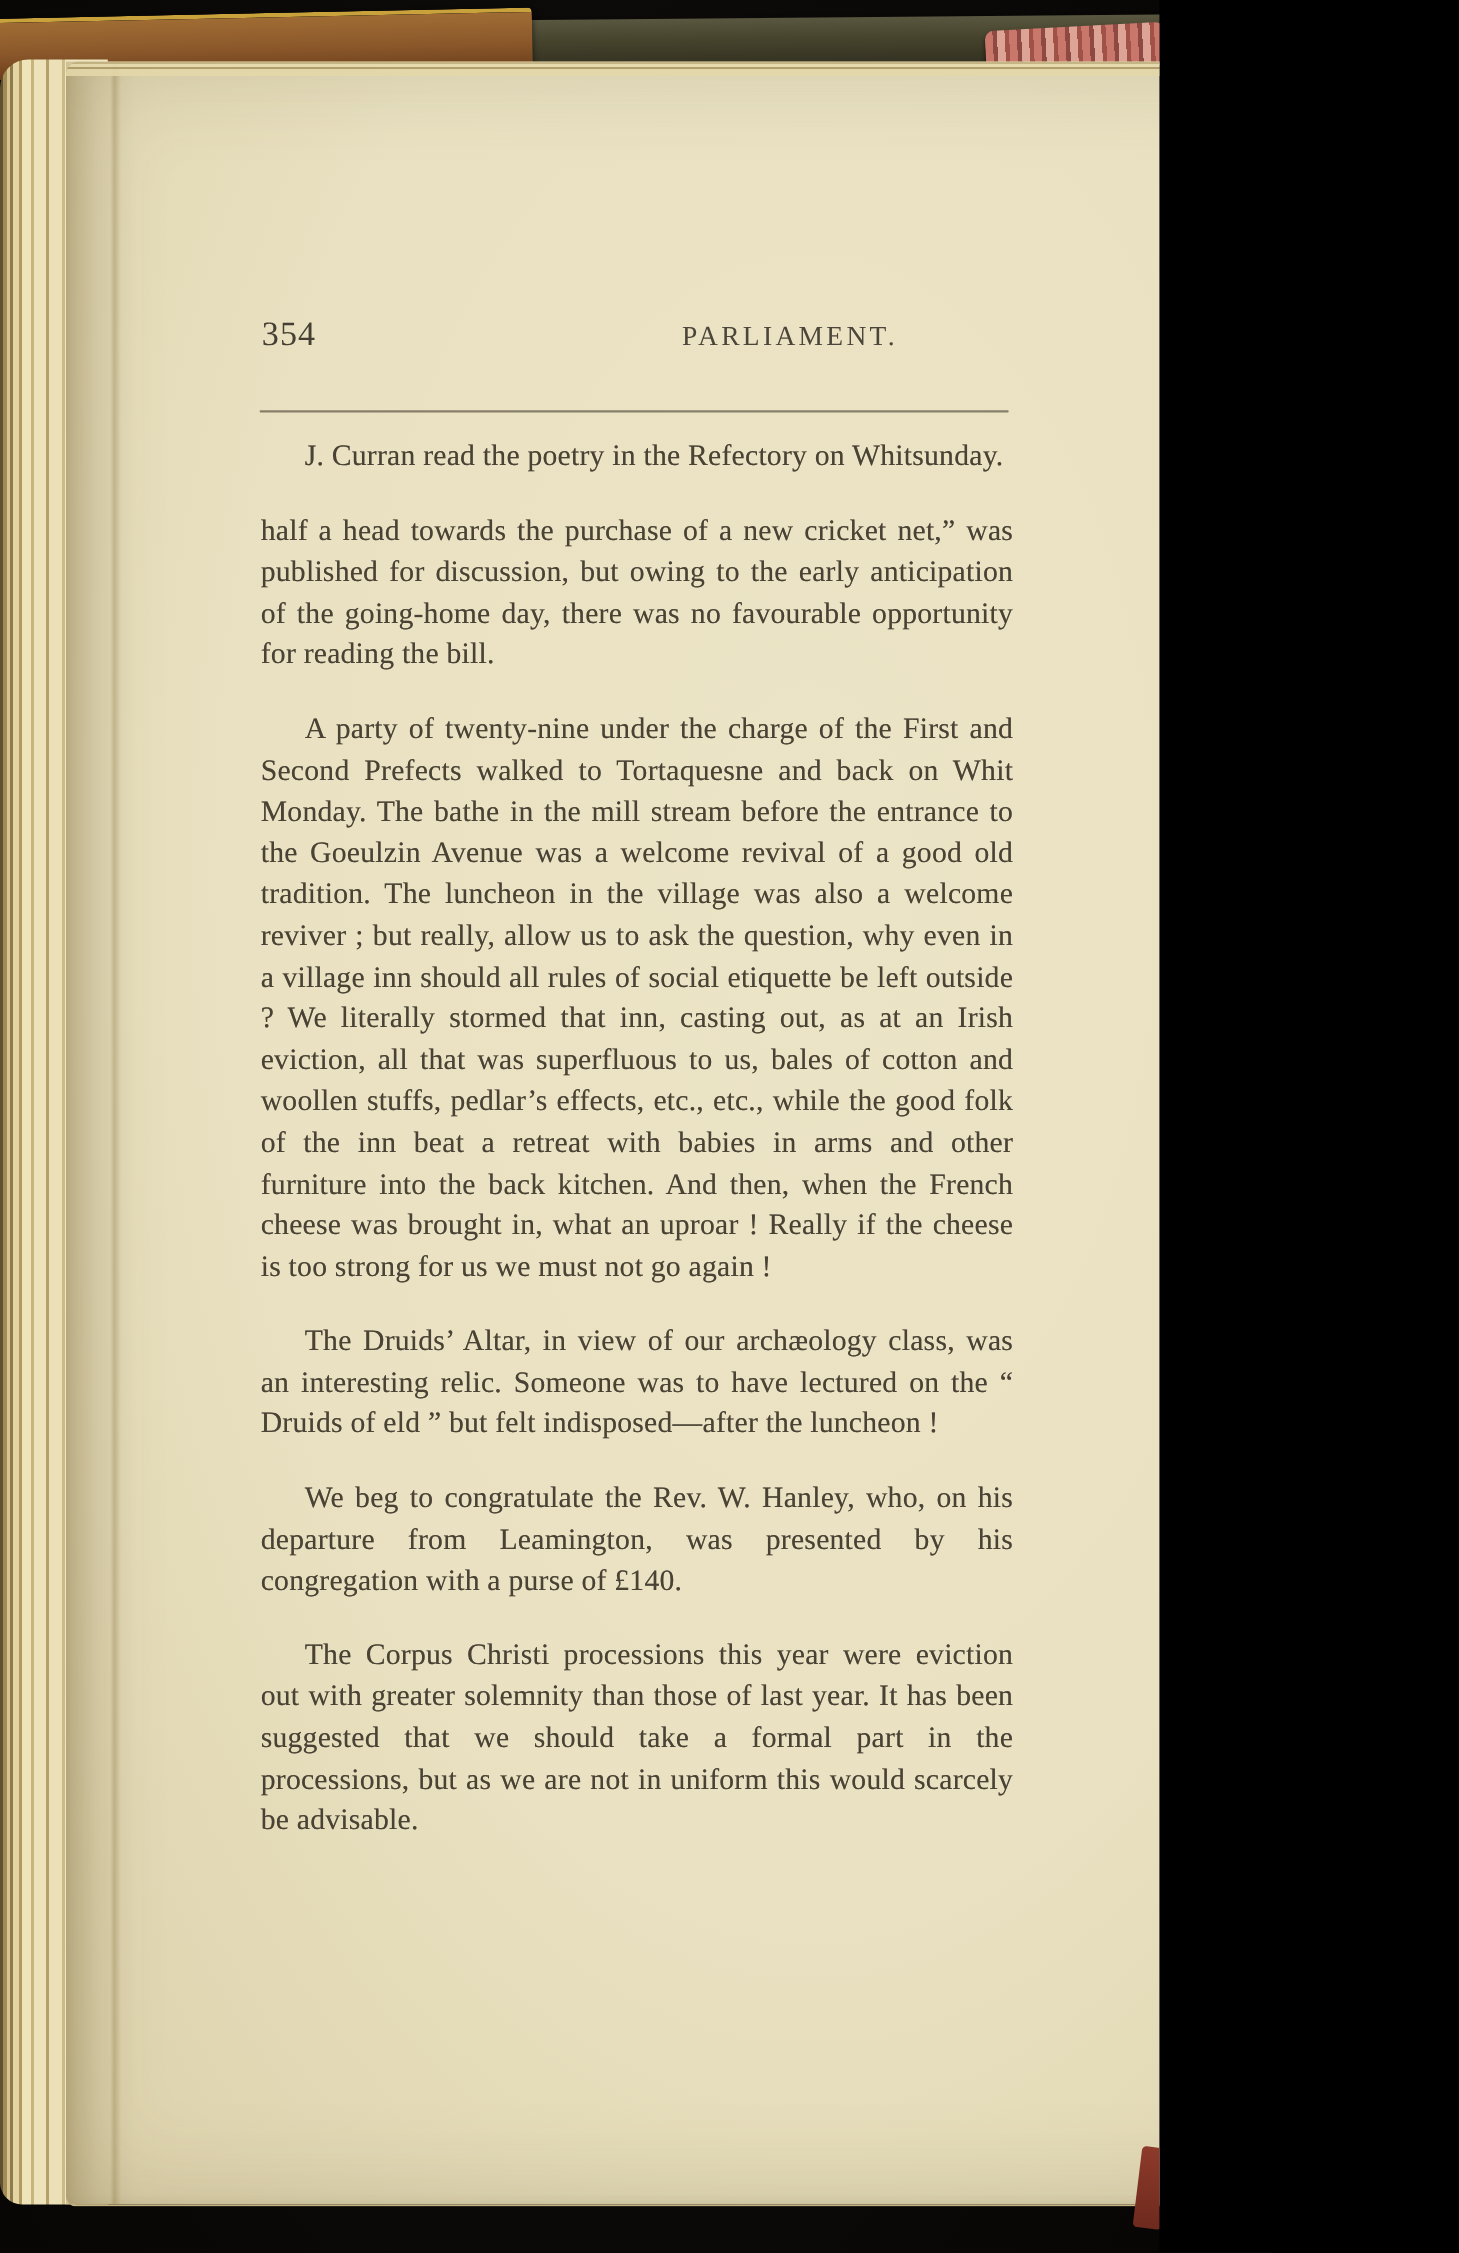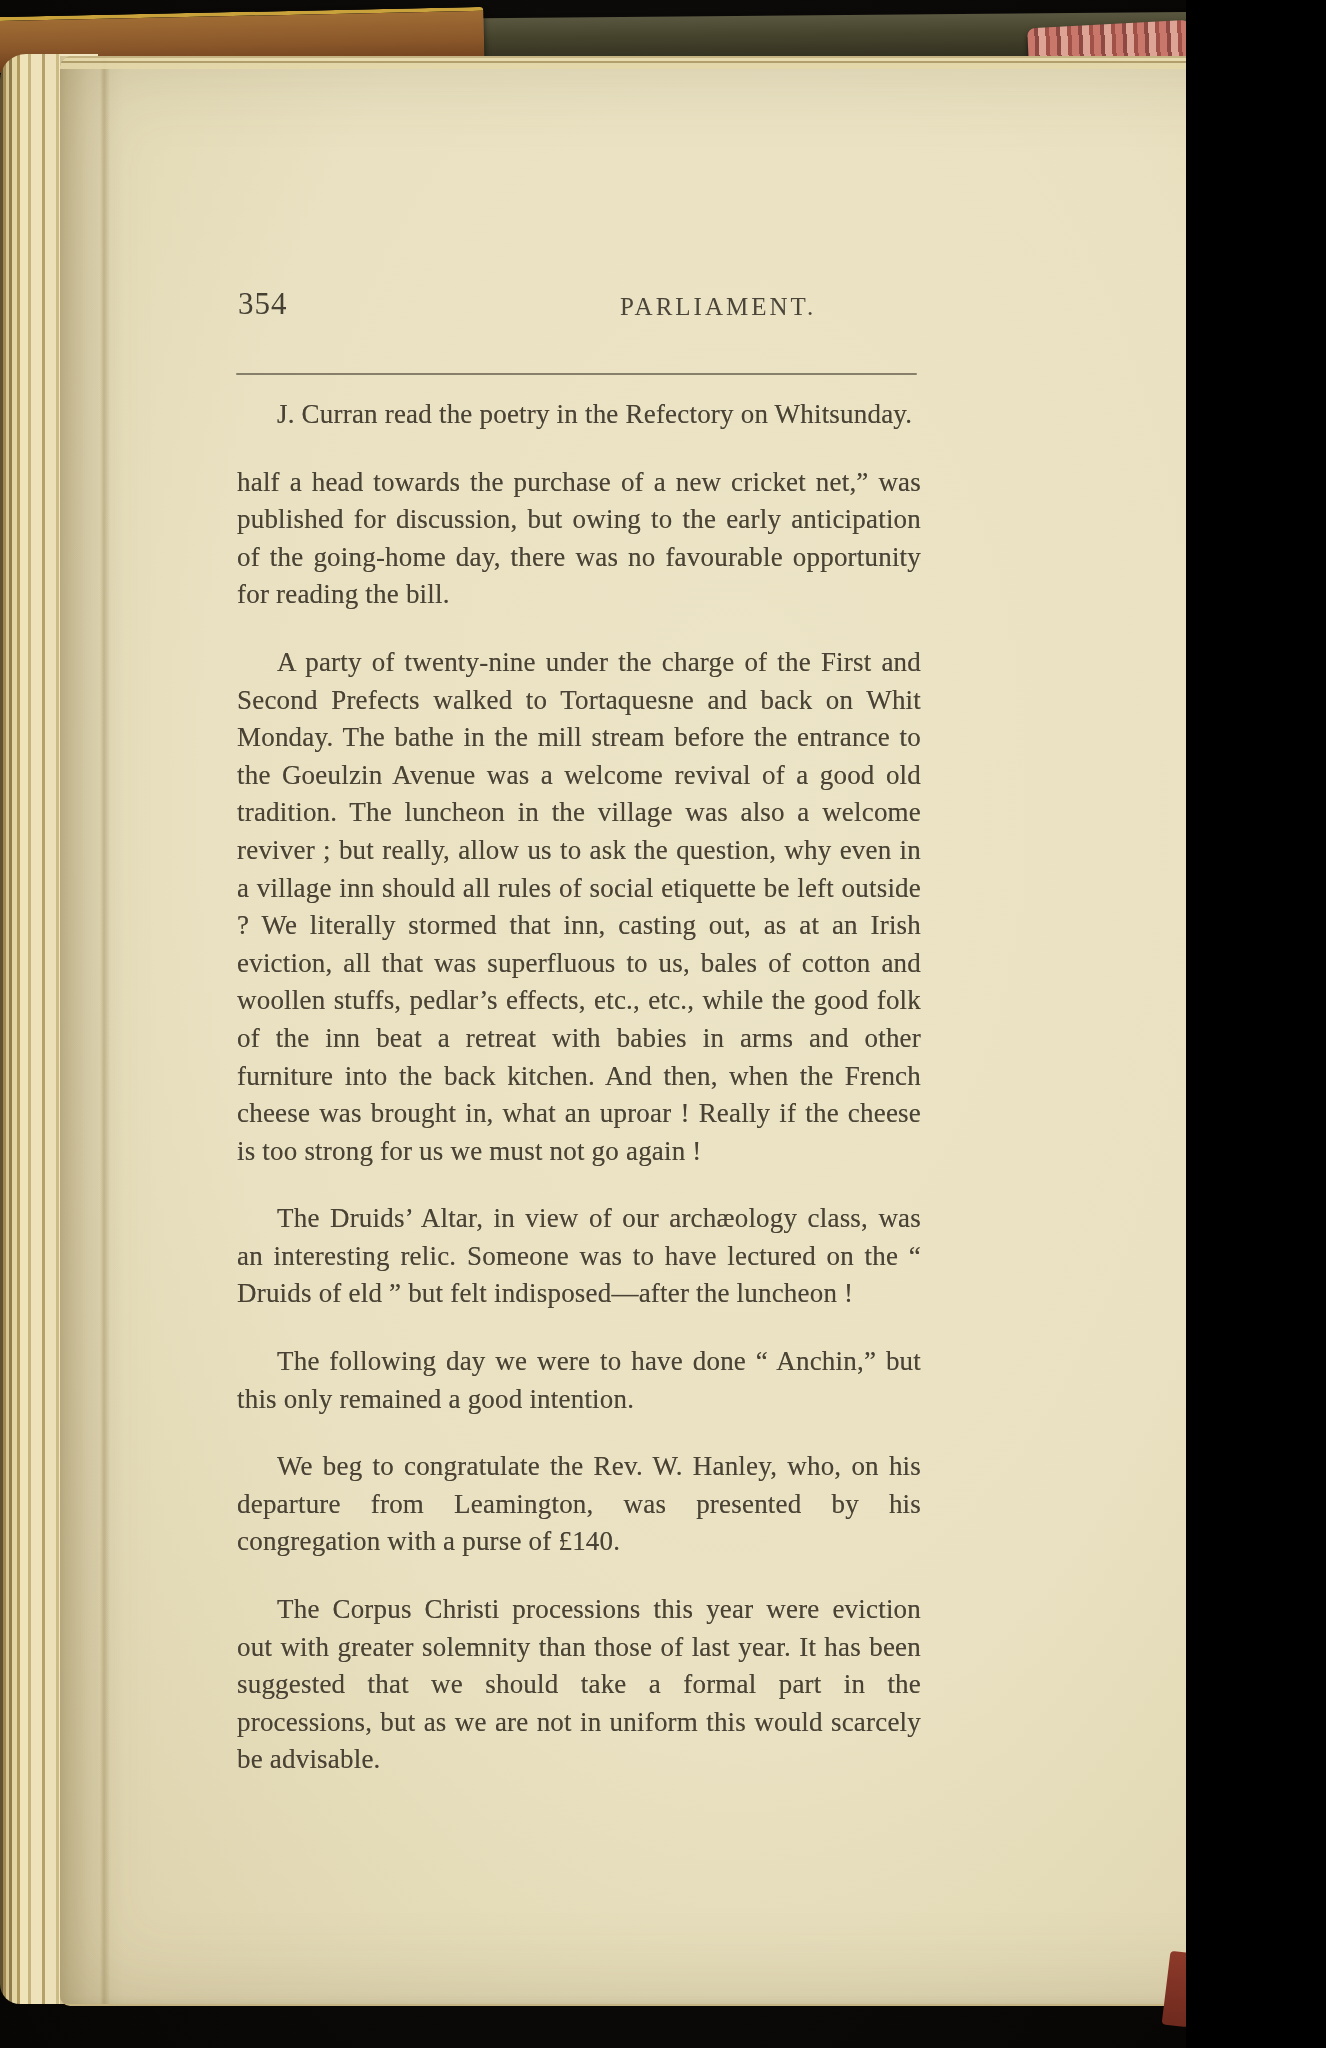--- a/index.html
+++ b/index.html
@@ -1,17 +1,17 @@
 <!DOCTYPE html>
 <html><head>
 <meta charset="utf-8">
 <style>
   html,body{margin:0;padding:0;background:#000;}
   .scene{
-    position:relative;width:1186px;height:2048px;overflow:hidden;
+    position:relative;width:1054px;height:2048px;overflow:hidden;
     background:radial-gradient(ellipse at 50% 45%, #151310 0%, #0b0a08 60%, #070605 100%);
     font-family:"Liberation Serif","DejaVu Serif",serif;
   }
   
   .cover-olive{
     position:absolute;left:210px;top:16px;width:1040px;height:46px;
     background:linear-gradient(180deg,#5a5740 0%,#45422c 45%,#302e1f 100%);
     border-radius:4px;transform:rotate(-0.5deg);
     box-shadow:0 4px 6px rgba(0,0,0,.7);
   }
@@ -109,21 +109,20 @@
   <div class="page">
     <span class="pagenum">354</span>
     <span class="running-head">PARLIAMENT.</span>
     <div class="head-rule"></div>
 
     <div class="text-col">
       <p class="para"><span>J. Curran read the poetry in the Refectory on Whitsunday.</span></p>
       <p class="para cont"><span>half a head towards the purchase of a new cricket net,” was published for discussion, but owing to the early anticipation of the going-home day, there was no favourable opportunity for reading the bill.</span></p>
       <p class="para"><span>A party of twenty-nine under the charge of the First and Second Prefects walked to Tortaquesne and back on Whit Monday. The bathe in the mill stream before the entrance to the Goeulzin Avenue was a welcome revival of a good old tradition. The luncheon in the village was also a welcome reviver ; but really, allow us to ask the question, why even in a village inn should all rules of social etiquette be left outside ? We literally stormed that inn, casting out, as at an Irish eviction, all that was superfluous to us, bales of cotton and woollen stuffs, pedlar’s effects, etc., etc., while the good folk of the inn beat a retreat with babies in arms and other furniture into the back kitchen. And then, when the French cheese was brought in, what an uproar ! Really if the cheese is too strong for us we must not go again !</span></p>
       <p class="para"><span>The Druids’ Altar, in view of our archæology class, was an interesting relic. Someone was to have lectured on the “ Druids of eld ” but felt indisposed—after the luncheon !</span></p>
-      <p class="para"><span>The following day we were to have done “ Anchin,” but this only remained a good intention.</span></p>
       <p class="para"><span>We beg to congratulate the Rev. W. Hanley, who, on his departure from Leamington, was presented by his congregation with a purse of £140.</span></p>
       <p class="para"><span>The Corpus Christi processions this year were eviction out with greater solemnity than those of last year. It has been suggested that we should take a formal part in the processions, but as we are not in uniform this would scarcely be advisable.</span></p>
     </div>
   </div>
 
   <div class="page-top-lines"></div>
   <div class="corner-red"></div>
 
 </div>
 

